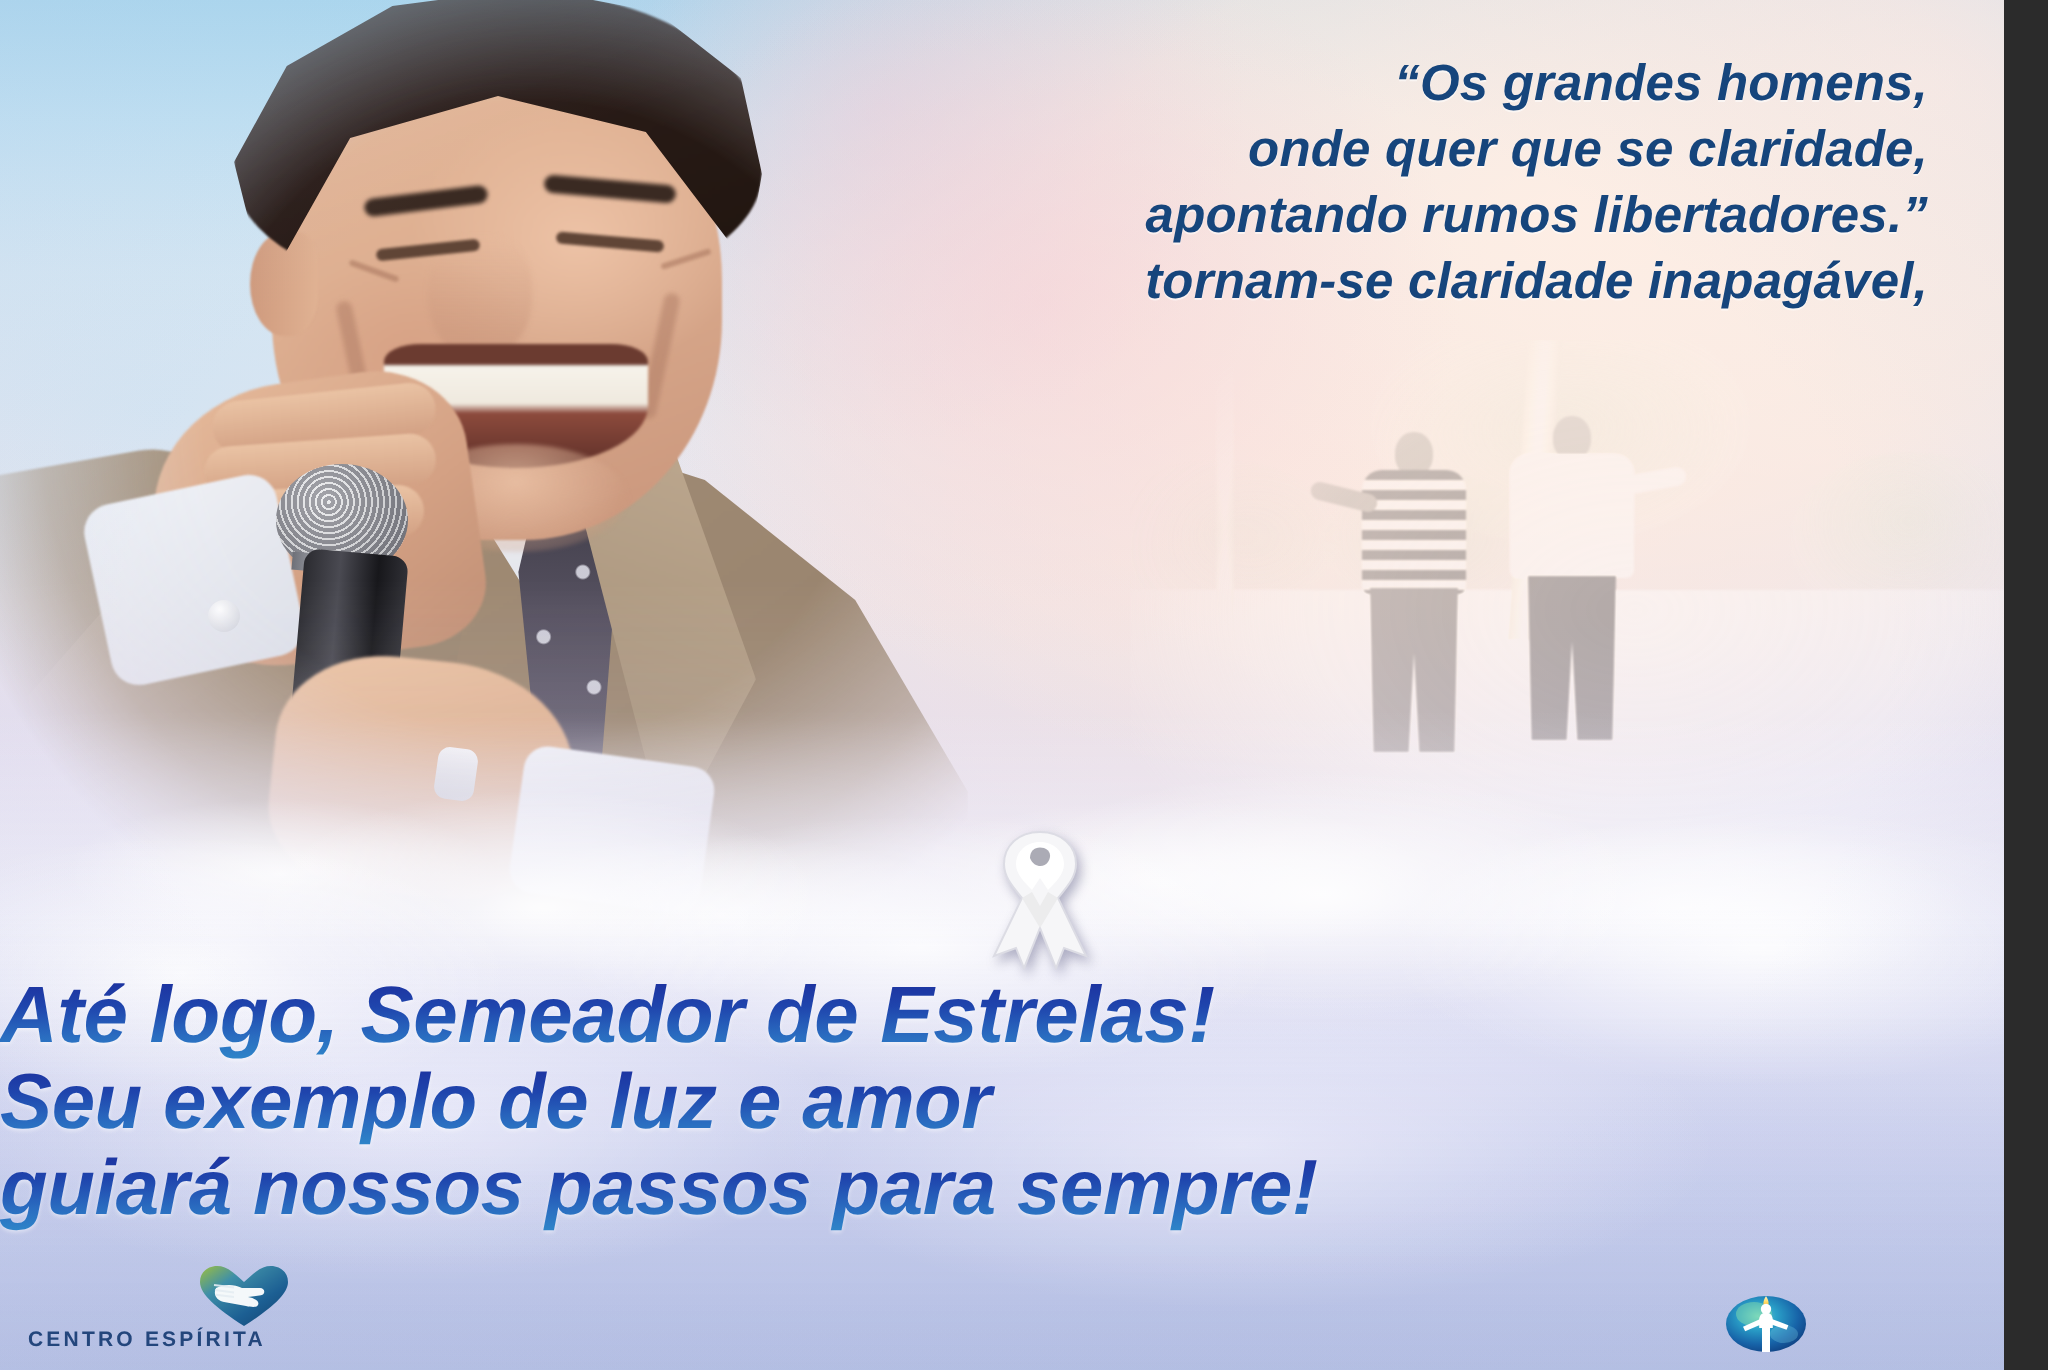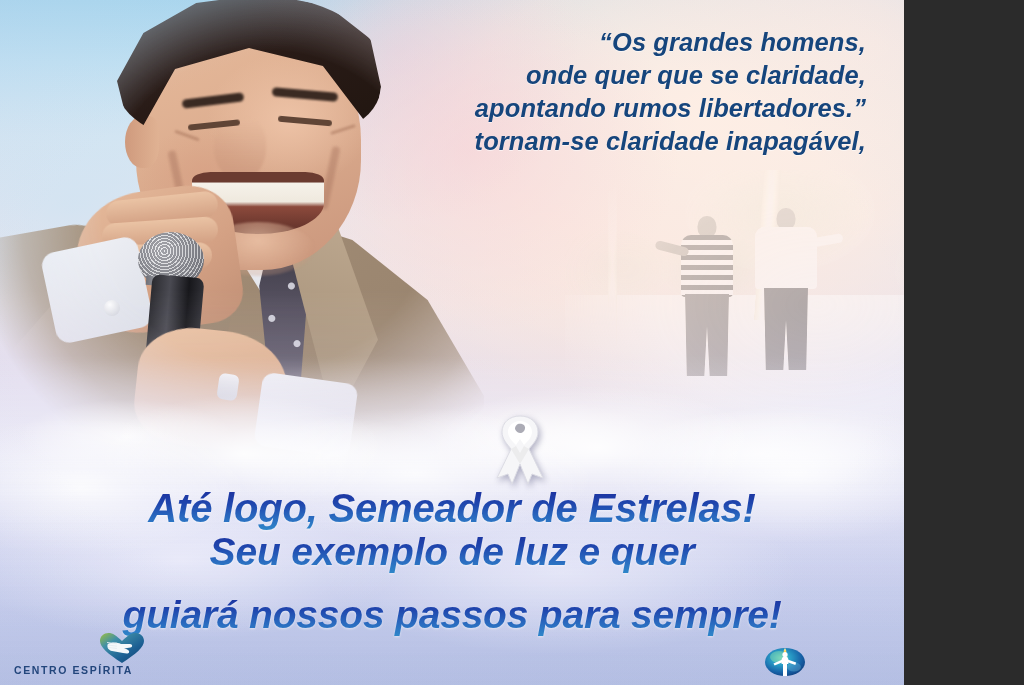--- a/index.html
+++ b/index.html
@@ -1,20 +1,20 @@
 <!DOCTYPE html>
 <html lang="pt-BR"><head>
 <meta charset="utf-8">
 <title>Tribute Memorial Poster</title>
 <style>
   html,body{margin:0;padding:0;background:#2b2b2b;}
   *{box-sizing:border-box;}
   #poster{
     position:relative;
-    width:904px;height:685px;
+    width:1002px;height:685px;
     overflow:hidden;
     font-family:"Liberation Sans","DejaVu Sans",sans-serif;
     background:#cfd9ee;
   }
 
   
   .layer{position:absolute;inset:0;}
   #sky-base{
     background:
       linear-gradient(to bottom,
@@ -218,32 +218,32 @@
     text-shadow:0 1px 0 rgba(255,255,255,.5);
   }
 
   
   #ribbon{position:absolute;left:489px;top:412px;width:62px;height:76px;}
   #ribbon svg{display:block;filter:drop-shadow(2px 3px 3px rgba(90,90,130,.45));}
 
   
   #headline{
     position:absolute;left:0;right:0;top:487px;
-    text-align:center;
+    text-align:left;
     font-style:italic;font-weight:bold;
     line-height:43px;letter-spacing:-.2px;
   }
   #headline .hl{display:block;white-space:nowrap;
     background:linear-gradient(to bottom,#1c2d9c 0%,#1f45ad 38%,#2a6cc0 72%,#2e86c9 100%);
     -webkit-background-clip:text;background-clip:text;
     color:transparent;-webkit-text-fill-color:transparent;
     filter:drop-shadow(0 1px 1px rgba(255,255,255,.5));}
   #headline .hl1{font-size:40px;}
   #headline .hl2{font-size:39px;}
-  #headline .hl3{font-size:39px;margin-top:20px;}
+  #headline .hl3{font-size:39px;}
 
   
   .logo{position:absolute;bottom:8px;text-align:left;}
   #logo-left{left:14px;width:215px;}
   #logo-right{right:12px;width:215px;}
   .logo .mark{height:32px;display:flex;align-items:flex-end;justify-content:center;}
   .logo .l1{font-size:10.5px;font-weight:bold;letter-spacing:1.6px;color:#23467c;line-height:13px;}
   .logo .l2{font-size:13.5px;font-weight:bold;letter-spacing:.9px;color:#1b3b70;line-height:16px;}
   #logo-right .l2{font-size:13.5px;letter-spacing:.9px;}
   .logo svg{display:block;}
@@ -342,21 +342,21 @@
     <svg width="62" height="76" viewBox="0 0 62 76" aria-hidden="true">
       <path d="M31 4 C20 4 13 11 13 20 C13 27 18 32 22 37 L8 66 L19 62 L23 72 L31 52 L39 72 L43 62 L54 66 L40 37 C44 32 49 27 49 20 C49 11 42 4 31 4 Z" fill="#f6f6f8" stroke="#dcdce4" stroke-width="1"></path>
       <path d="M31 9 C24 9 19 14 19 20 C19 25 23 29 27 33 L31 27 L35 33 C39 29 43 25 43 20 C43 14 38 9 31 9 Z" fill="#ffffff"></path>
       <path d="M26 17 C26 13 29 11 33 12 C36 13 37 16 35 19 C33 22 28 22 26 17 Z" fill="#8f8f9c" opacity=".75"></path>
       <path d="M22 37 L31 52 L40 37 L35 34 L31 41 L27 34 Z" fill="#ececed"></path>
     </svg>
   </div>
 
   <div id="headline">
     <span class="hl hl1">Até logo, Semeador de Estrelas!</span>
-    <span class="hl hl2">Seu exemplo de luz e quer</span>
+    <span class="hl hl2">Seu exemplo de luz e amor</span>
     <span class="hl hl3">guiará nossos passos para sempre!</span>
   </div>
 
   <div class="logo" id="logo-left">
     <div class="mark">
       <svg width="46" height="32" viewBox="0 0 46 32" aria-hidden="true">
         <defs>
           <linearGradient id="heartGrad" x1="0" y1="0" x2="1" y2="1">
             <stop offset="0%" stop-color="#9dbf3f"></stop>
             <stop offset="28%" stop-color="#3f8fa8"></stop>

